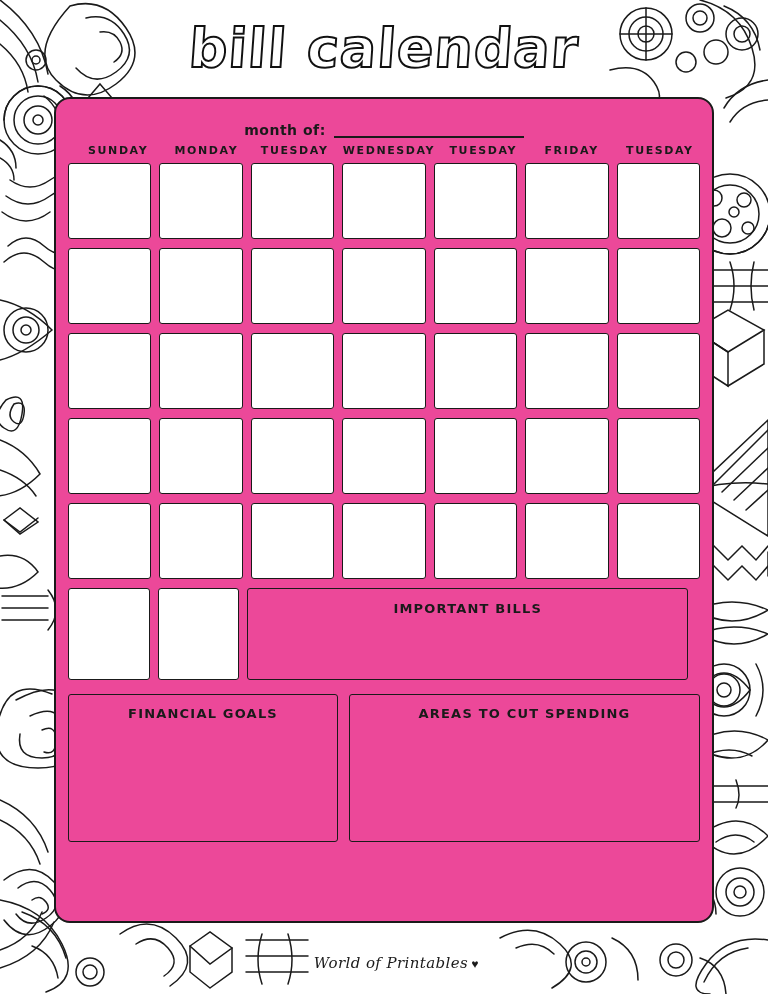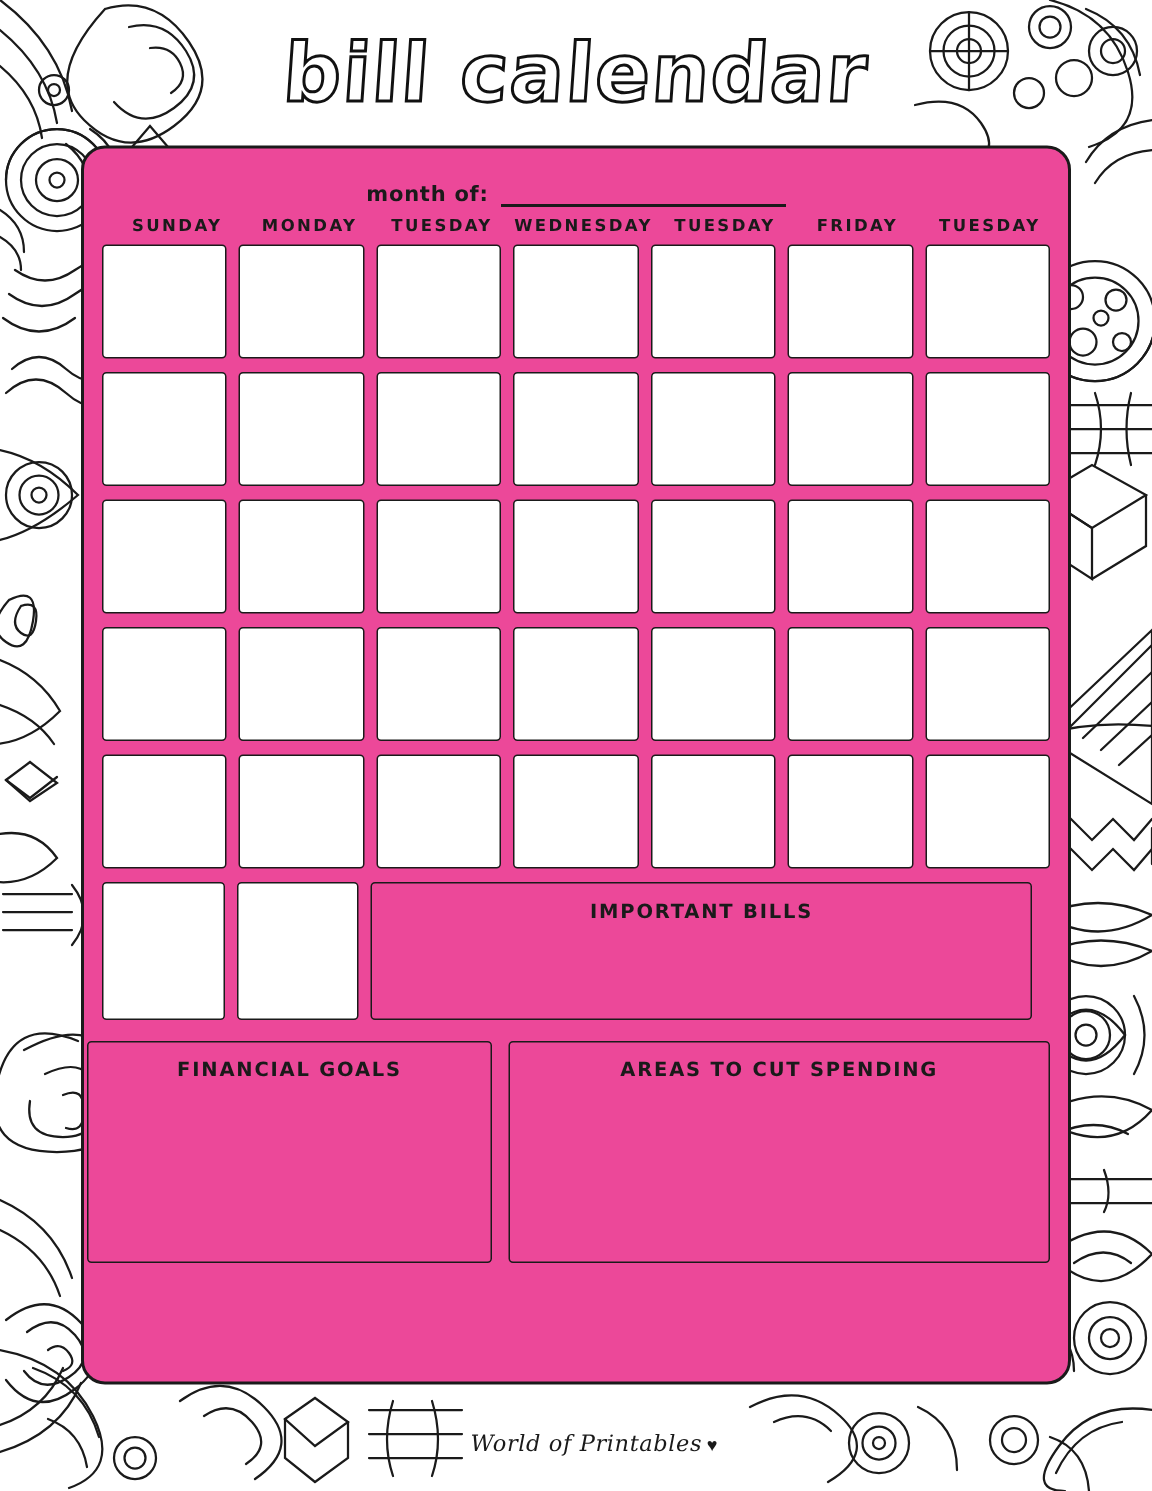--- a/index.html
+++ b/index.html
@@ -148,21 +148,21 @@
     font-family: "DejaVu Sans", sans-serif;
     font-size: 13px;
     font-weight: bold;
     letter-spacing: 1.2px;
   }
 
   .bottom-row {
     display: grid;
     grid-template-columns: 270px 1fr;
     column-gap: 11px;
-    padding: 14px 12px 0 2px;
+    padding: 14px 12px 0 12px;
     box-sizing: border-box;
   }
   .bottom-box {
     height: 148px;
     border: 1.6px solid #1a1a1a;
     border-radius: 3px;
     box-sizing: border-box;
     display: flex;
     justify-content: center;
     padding-top: 11px;

